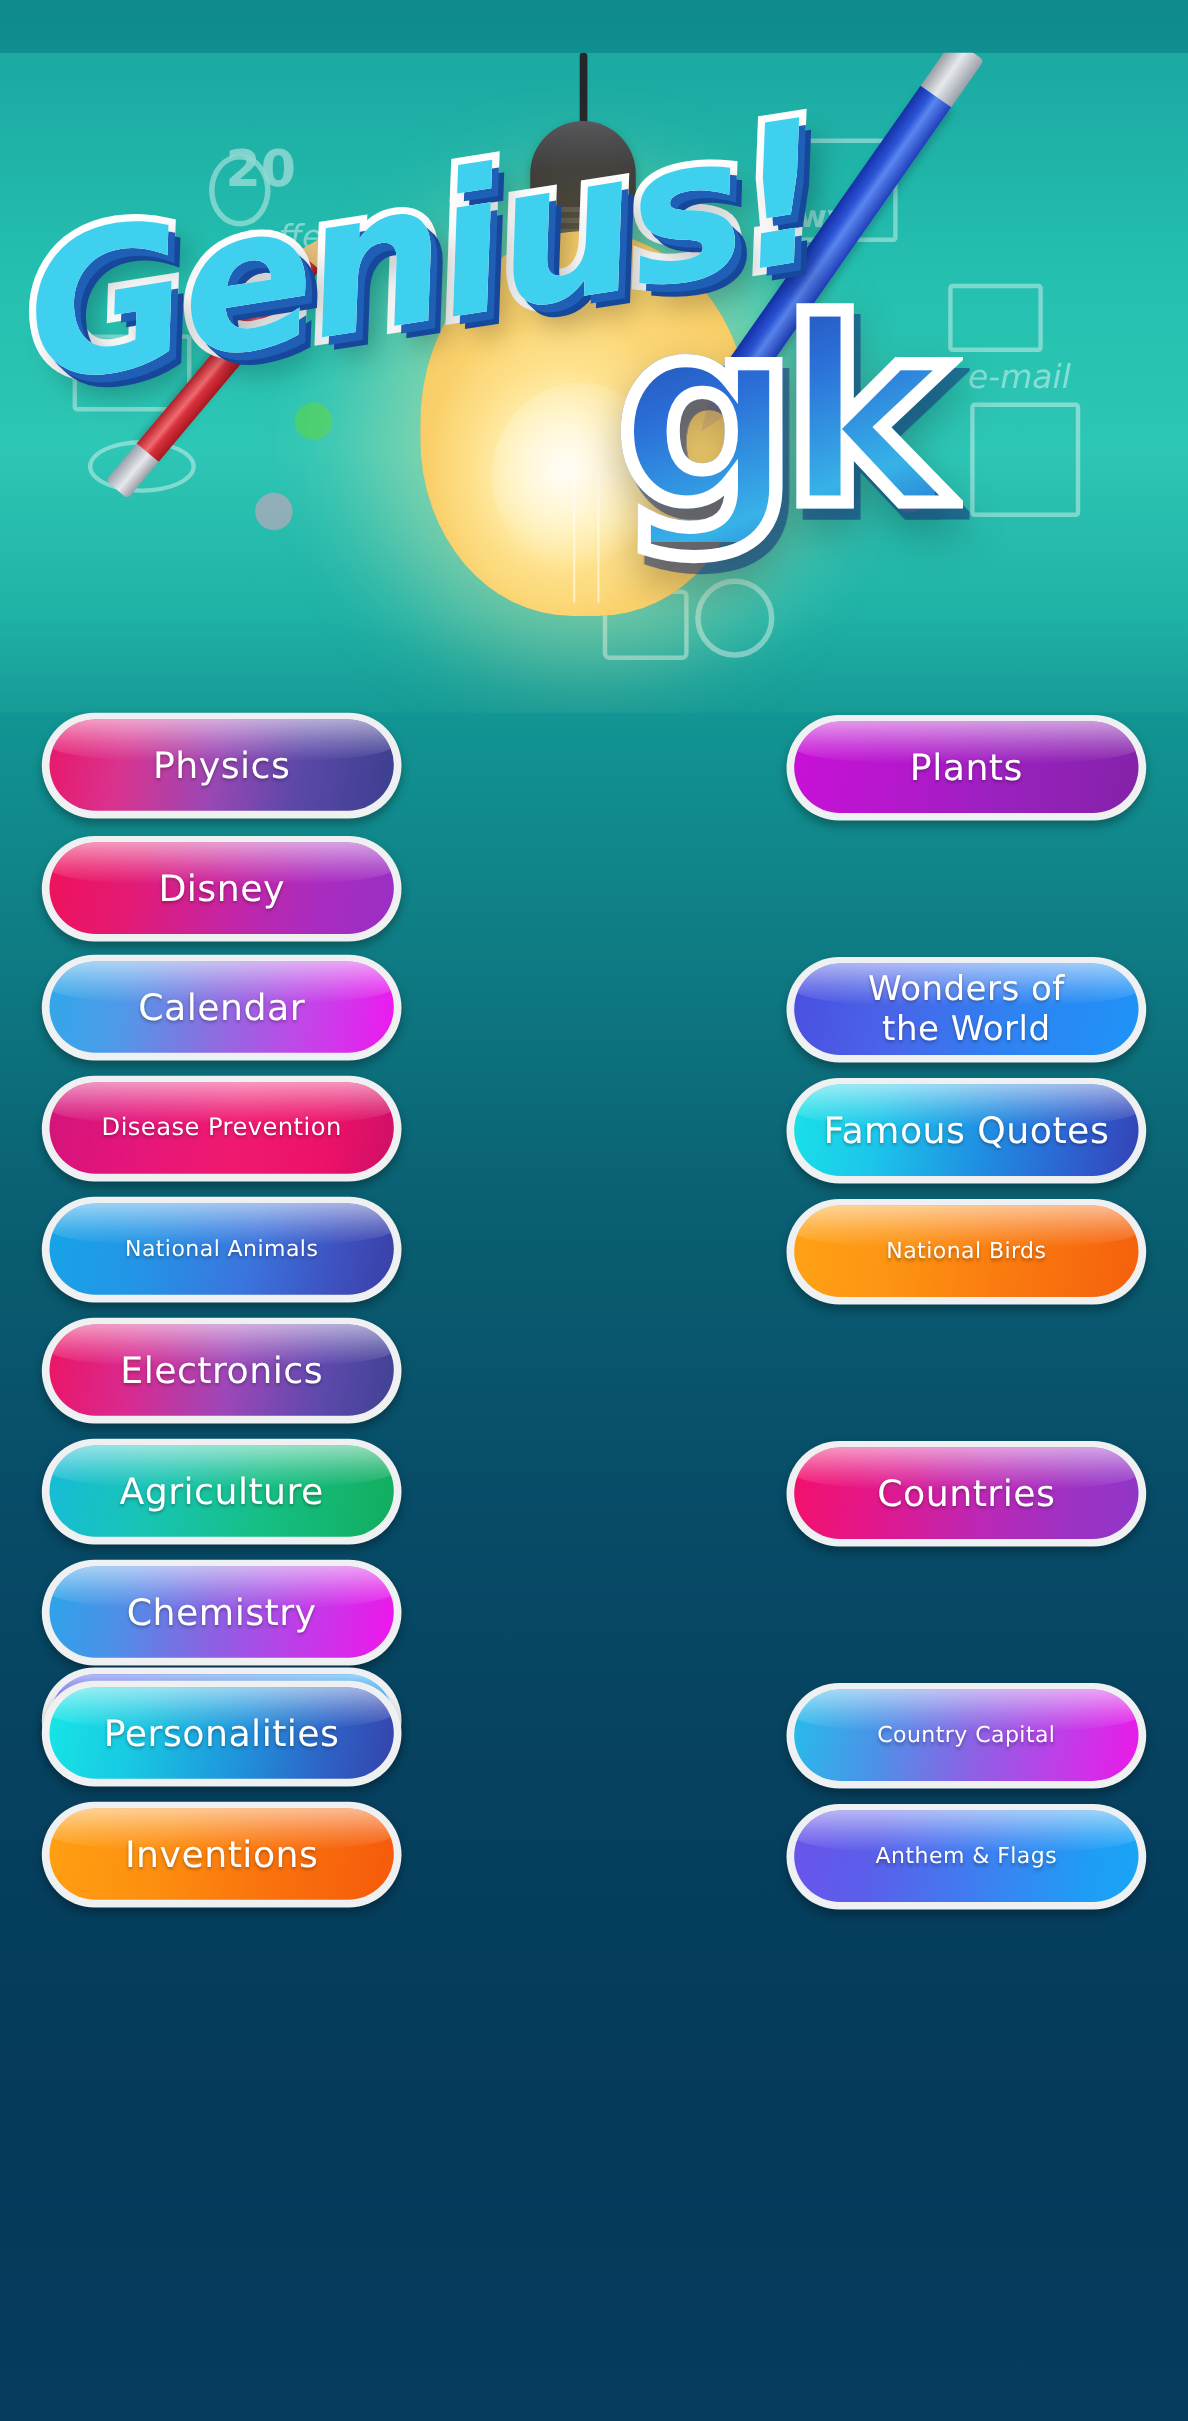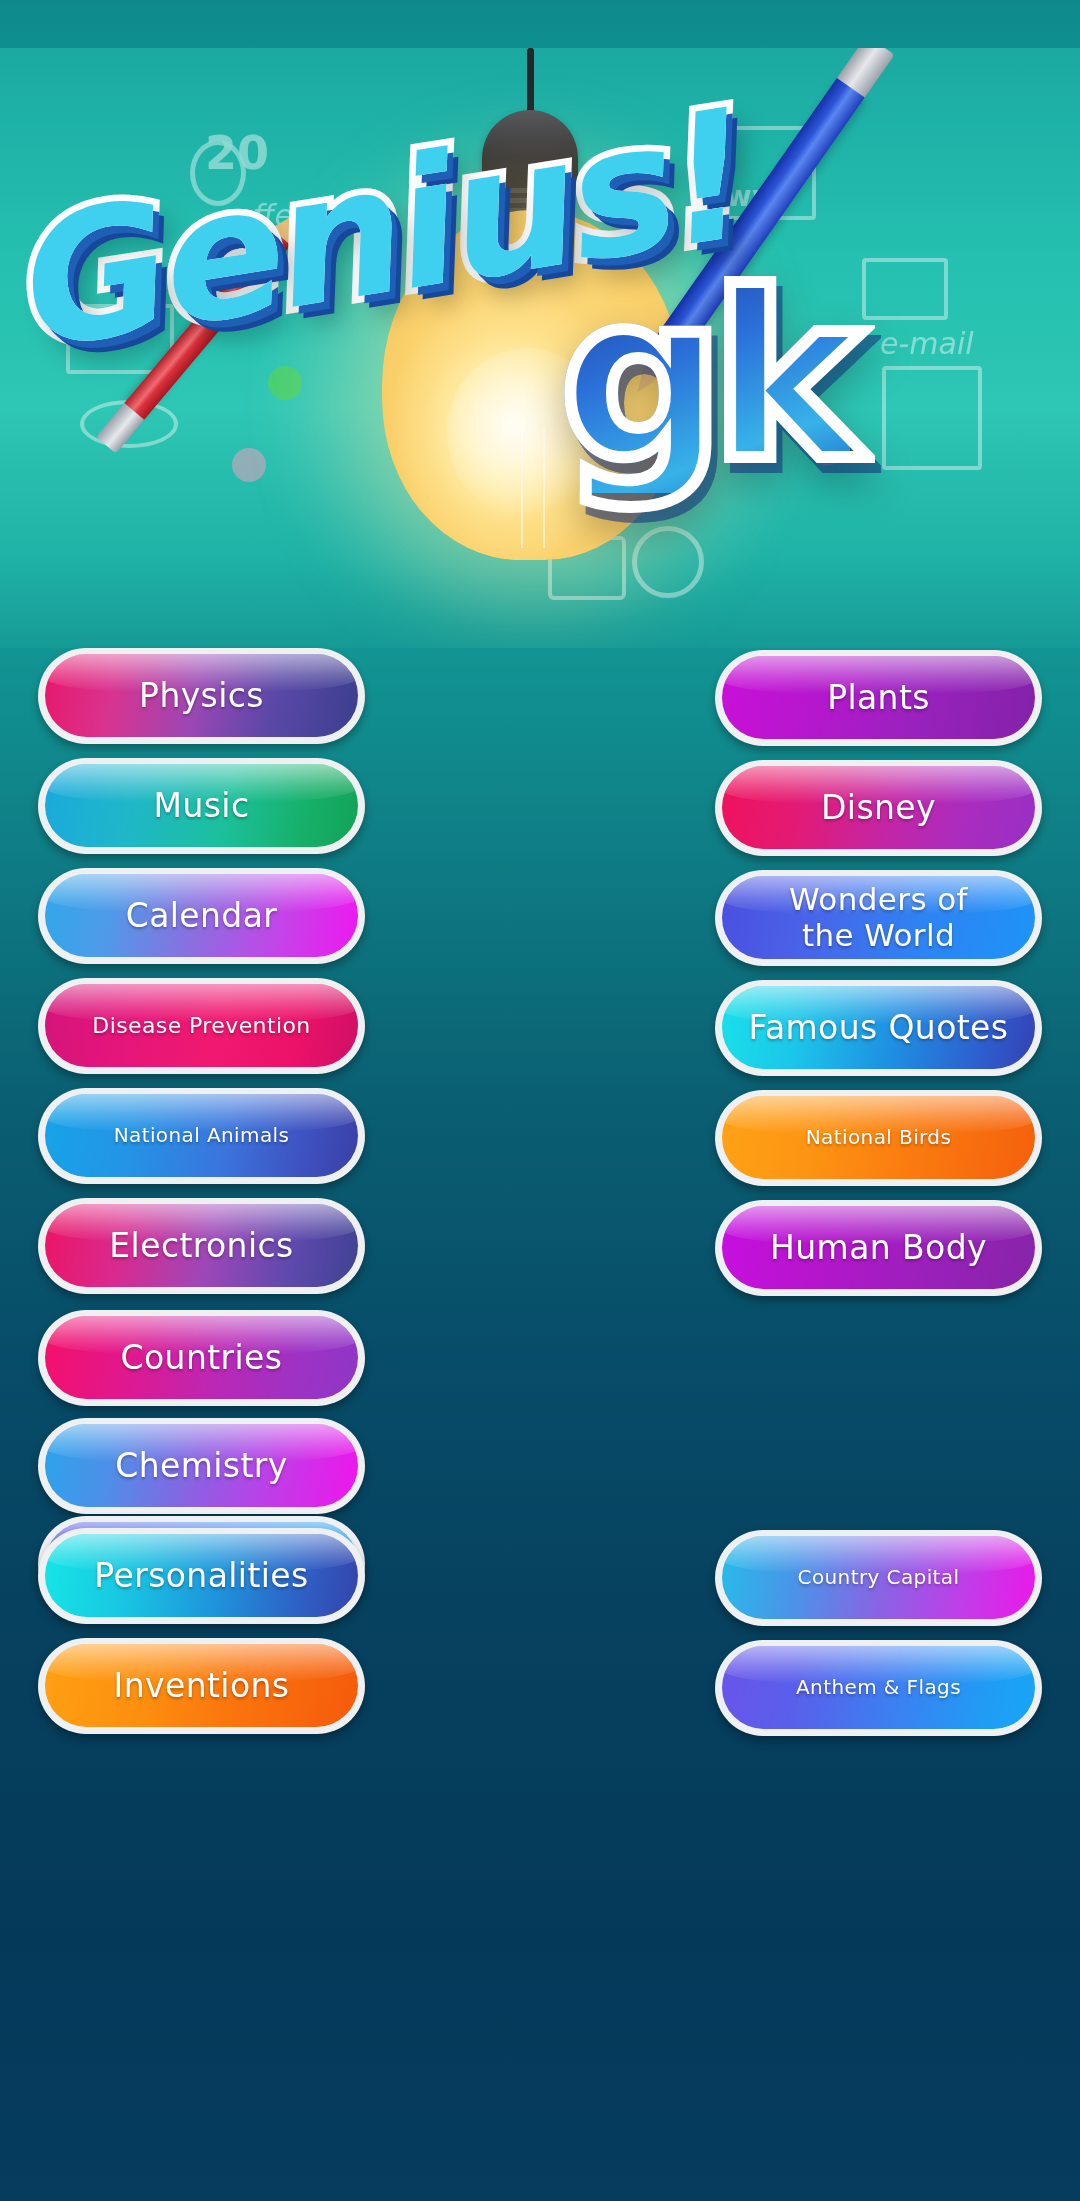--- a/index.html
+++ b/index.html
@@ -320,24 +320,20 @@
         <button class="btn">
           <span class="face" style="background: linear-gradient(100deg, rgb(232, 23, 107) 0%, rgb(217, 51, 143) 22%, rgb(155, 71, 180) 48%, rgb(91, 72, 168) 72%, rgb(59, 63, 143) 100%);"></span>
           <span class="label">Physics</span>
         </button>
         <button class="btn" style="margin-top: 2px;">
           <span class="face" style="background: linear-gradient(100deg, rgb(201, 16, 216) 0%, rgb(182, 23, 205) 30%, rgb(155, 33, 191) 60%, rgb(131, 34, 168) 100%);"></span>
           <span class="label">Plants</span>
         </button>
       </div>
       <div class="btn-row" style="top: 758px;">
-        <button class="btn">
-          <span class="face" style="background: linear-gradient(100deg, rgb(26, 169, 221) 0%, rgb(31, 183, 201) 28%, rgb(28, 191, 156) 58%, rgb(23, 176, 106) 82%, rgb(18, 163, 87) 100%);"></span>
-          <span class="label">Music</span>
-        </button>
         <button class="btn" style="margin-top: 2px;">
           <span class="face" style="background: linear-gradient(100deg, rgb(240, 17, 92) 0%, rgb(227, 26, 116) 25%, rgb(194, 38, 168) 55%, rgb(169, 44, 192) 78%, rgb(154, 47, 196) 100%);"></span>
           <span class="label">Disney</span>
         </button>
       </div>
       <div class="btn-row" style="top: 868px;">
         <button class="btn">
           <span class="face" style="background: linear-gradient(100deg, rgb(47, 168, 234) 0%, rgb(79, 154, 232) 22%, rgb(138, 111, 224) 48%, rgb(194, 70, 232) 74%, rgb(239, 23, 240) 100%);"></span>
           <span class="label">Calendar</span>
         </button>
@@ -365,26 +361,26 @@
         <button class="btn small" style="margin-top: 2px;">
           <span class="face" style="background: linear-gradient(100deg, rgb(255, 162, 22) 0%, rgb(253, 148, 18) 30%, rgb(250, 122, 16) 62%, rgb(245, 96, 12) 100%);"></span>
           <span class="label">National Birds</span>
         </button>
       </div>
       <div class="btn-row" style="top: 1198px;">
         <button class="btn">
           <span class="face" style="background: linear-gradient(100deg, rgb(236, 20, 101) 0%, rgb(217, 42, 143) 25%, rgb(158, 71, 184) 52%, rgb(95, 73, 173) 78%, rgb(63, 66, 147) 100%);"></span>
           <span class="label">Electronics</span>
         </button>
-        <button class="btn" style="margin-top: 2px;">
-          <span class="face" style="background: linear-gradient(100deg, rgb(200, 15, 224) 0%, rgb(182, 21, 205) 30%, rgb(157, 31, 189) 62%, rgb(134, 37, 168) 100%);"></span>
-          <span class="label">Human Body</span>
-        </button>
       </div>
       <div class="btn-row" style="top: 1308px;">
+        <button class="btn">
+          <span class="face" style="background: linear-gradient(100deg, rgb(23, 188, 216) 0%, rgb(24, 196, 180) 30%, rgb(22, 191, 133) 62%, rgb(18, 173, 93) 100%);"></span>
+          <span class="label">Agriculture</span>
+        </button>
         <button class="btn" style="margin-top: 2px;">
           <span class="face" style="background: linear-gradient(100deg, rgb(244, 16, 106) 0%, rgb(226, 23, 140) 26%, rgb(187, 40, 182) 56%, rgb(157, 50, 196) 80%, rgb(143, 54, 200) 100%);"></span>
           <span class="label">Countries</span>
         </button>
       </div>
       <div class="btn-row" style="top: 1418px; flex-direction: column;">
         <button class="btn">
           <span class="face" style="background: linear-gradient(100deg, rgb(43, 164, 234) 0%, rgb(78, 143, 232) 22%, rgb(138, 98, 226) 48%, rgb(194, 59, 232) 74%, rgb(240, 21, 236) 100%);"></span>
           <span class="label">Chemistry</span>
         </button>

